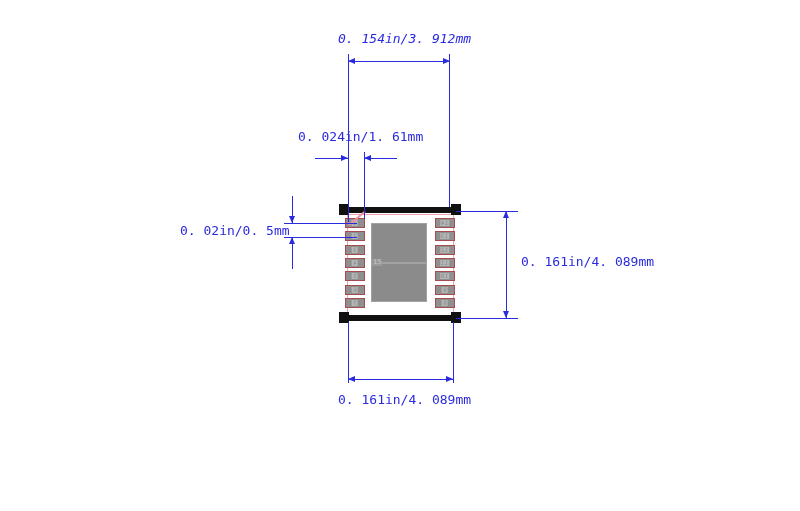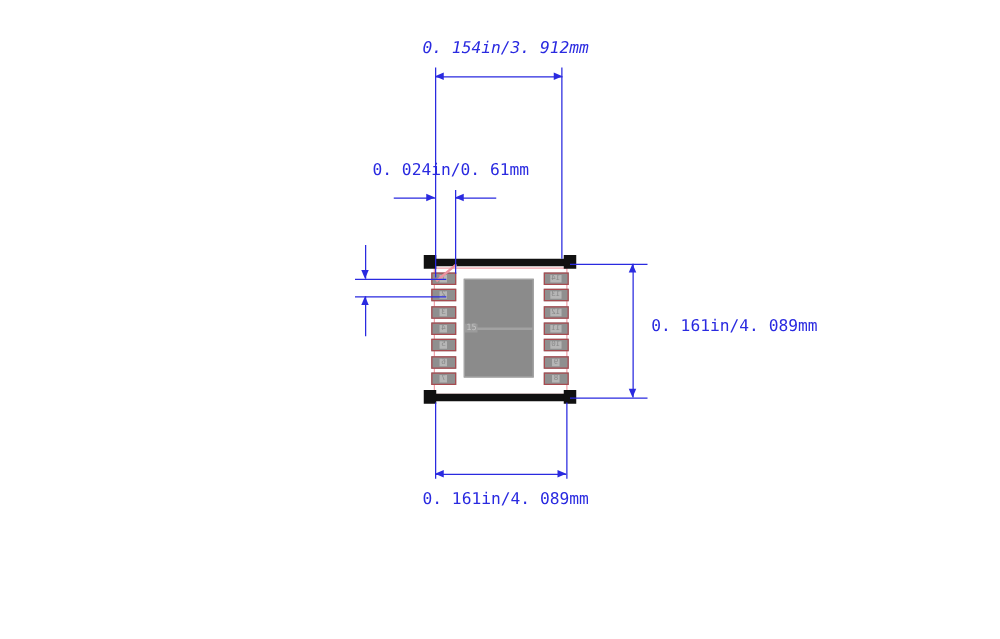--- a/index.html
+++ b/index.html
@@ -98,27 +98,28 @@
 
   <div class="pin1-mark"></div>
 
   <div class="dim-text" style="left:338px;top:31px;font-style:italic;">0. 154in/3. 912mm</div>
   <div class="bl" style="left:348px;top:54px;width:1px;height:168px;"></div>
   <div class="bl" style="left:449px;top:54px;width:1px;height:153px;"></div>
   <div class="bl" style="left:348px;top:61px;width:102px;height:1px;"></div>
   <div class="arr arr-left" style="left:348px;top:58px;"></div>
   <div class="arr arr-right" style="left:443px;top:58px;"></div>
 
-  <div class="dim-text" style="left:298px;top:129px;">0. 024in/0. 61mm</div>
+  <div class="dim-text" style="left:298px;top:129px;">0. 024in/1. 61mm</div>
   <div class="bl" style="left:364px;top:152px;width:1px;height:67px;"></div>
   <div class="bl" style="left:315px;top:158px;width:33px;height:1px;"></div>
   <div class="arr arr-right" style="left:341px;top:155px;"></div>
   <div class="bl" style="left:364px;top:158px;width:33px;height:1px;"></div>
   <div class="arr arr-left" style="left:364px;top:155px;"></div>
 
+  <div class="dim-text" style="left:180px;top:223px;">0. 02in/0. 5mm</div>
   <div class="bl" style="left:284px;top:223px;width:73px;height:1px;"></div>
   <div class="bl" style="left:284px;top:237px;width:73px;height:1px;"></div>
   <div class="bl" style="left:292px;top:196px;width:1px;height:27px;"></div>
   <div class="arr arr-down" style="left:289px;top:216px;"></div>
   <div class="bl" style="left:292px;top:237px;width:1px;height:32px;"></div>
   <div class="arr arr-up" style="left:289px;top:237px;"></div>
 
   <div class="dim-text" style="left:521px;top:254px;">0. 161in/4. 089mm</div>
   <div class="bl" style="left:456px;top:211px;width:62px;height:1px;"></div>
   <div class="bl" style="left:456px;top:318px;width:62px;height:1px;"></div>

